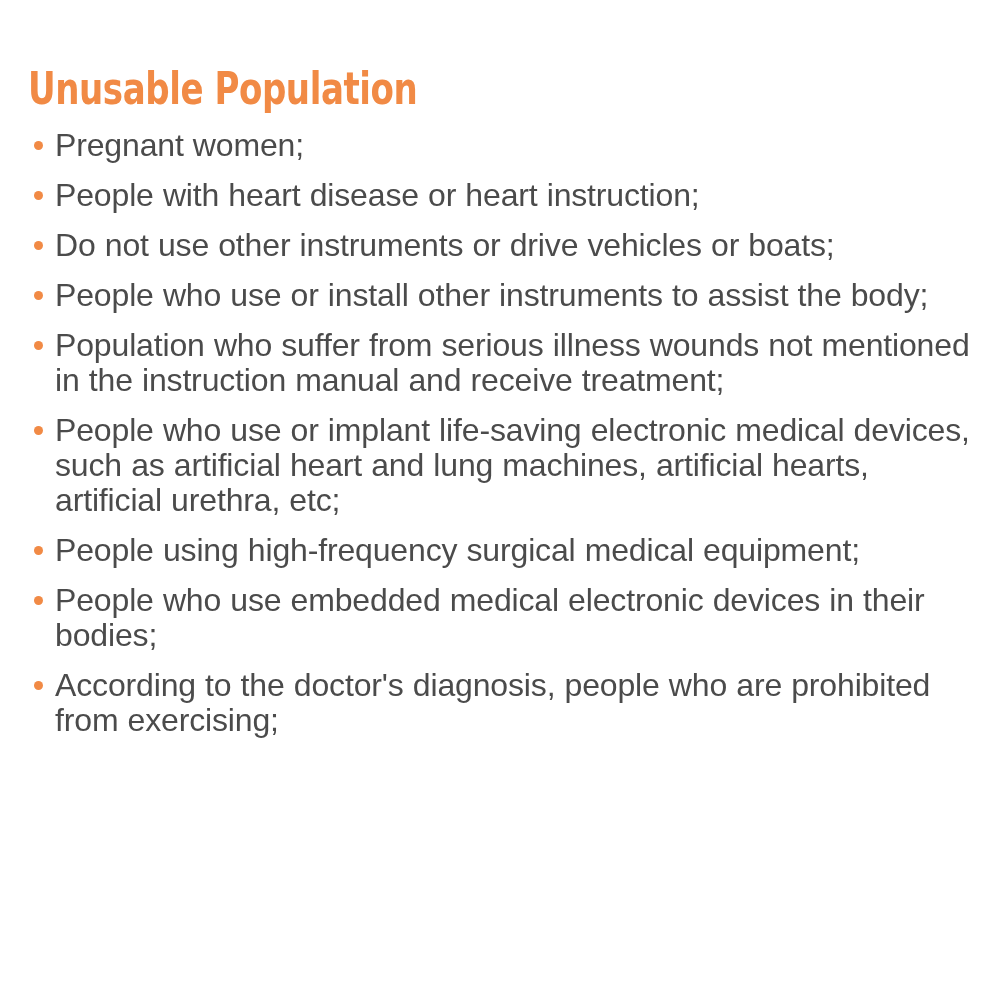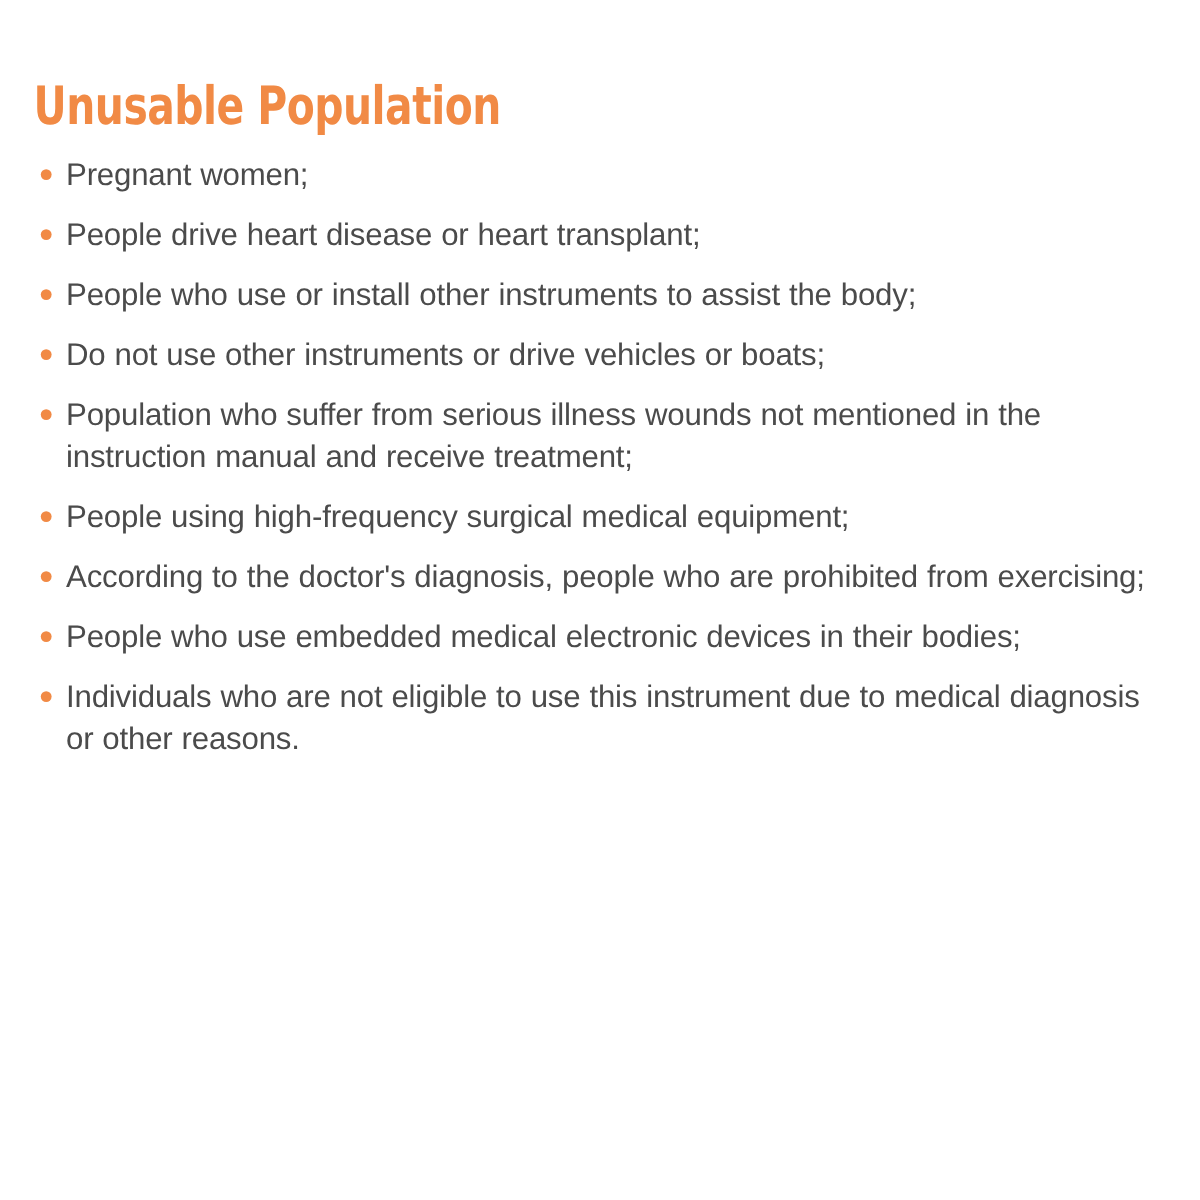--- a/index.html
+++ b/index.html
@@ -48,21 +48,21 @@
     width: 1000px;
     margin: 0;
     padding: 0;
     list-style: none;
   }
 
   .bullet-item {
     position: relative;
     margin: 0 0 15px 0;
     padding: 0 22px 0 55px;
-    font-size: 26px;
+    font-size: 32px;
     line-height: 35px;
     color: #4b4b4b;
     letter-spacing: -0.15px;
     word-spacing: 0.4px;
   }
 
   .bullet-item:last-child {
     margin-bottom: 0;
   }
 
@@ -90,55 +90,55 @@
   <ul class="bullet-list">
 
     <li class="bullet-item">
       <span class="bullet-dot"></span>
       <span class="bullet-text">Pregnant women;</span>
     </li>
 
 
     <li class="bullet-item">
       <span class="bullet-dot"></span>
-      <span class="bullet-text">People drive heart disease or heart transplant;</span>
+      <span class="bullet-text">People with heart disease or heart instruction;</span>
+    </li>
+
+    <li class="bullet-item">
+      <span class="bullet-dot"></span>
+      <span class="bullet-text">Do not use other instruments or drive vehicles or boats;</span>
     </li>
 
     <li class="bullet-item">
       <span class="bullet-dot"></span>
       <span class="bullet-text">People who use or install other instruments to assist the body;</span>
     </li>
 
     <li class="bullet-item">
       <span class="bullet-dot"></span>
-      <span class="bullet-text">Do not use other instruments or drive vehicles or boats;</span>
+      <span class="bullet-text">Population who suffer from serious illness wounds not mentioned in the instruction manual and receive treatment;</span>
     </li>
 
     <li class="bullet-item">
       <span class="bullet-dot"></span>
-      <span class="bullet-text">Population who suffer from serious illness wounds not mentioned in the instruction manual and receive treatment;</span>
+      <span class="bullet-text">People who use or implant life-saving electronic medical devices, such as artificial heart and lung machines, artificial hearts, artificial urethra, etc;</span>
     </li>
-
 
 
     <li class="bullet-item">
       <span class="bullet-dot"></span>
       <span class="bullet-text">People using high-frequency surgical medical equipment;</span>
     </li>
 
     <li class="bullet-item">
       <span class="bullet-dot"></span>
-      <span class="bullet-text">According to the doctor's diagnosis, people who are prohibited from exercising;</span>
-    </li>
-
-    <li class="bullet-item">
-      <span class="bullet-dot"></span>
       <span class="bullet-text">People who use embedded medical electronic devices in their bodies;</span>
     </li>
 
     <li class="bullet-item">
       <span class="bullet-dot"></span>
-      <span class="bullet-text">Individuals who are not eligible to use this instrument due to medical diagnosis or other reasons.</span>
+      <span class="bullet-text">According to the doctor's diagnosis, people who are prohibited from exercising;</span>
     </li>
+
 
   </ul>
 
 </div>
 
 </body></html>

